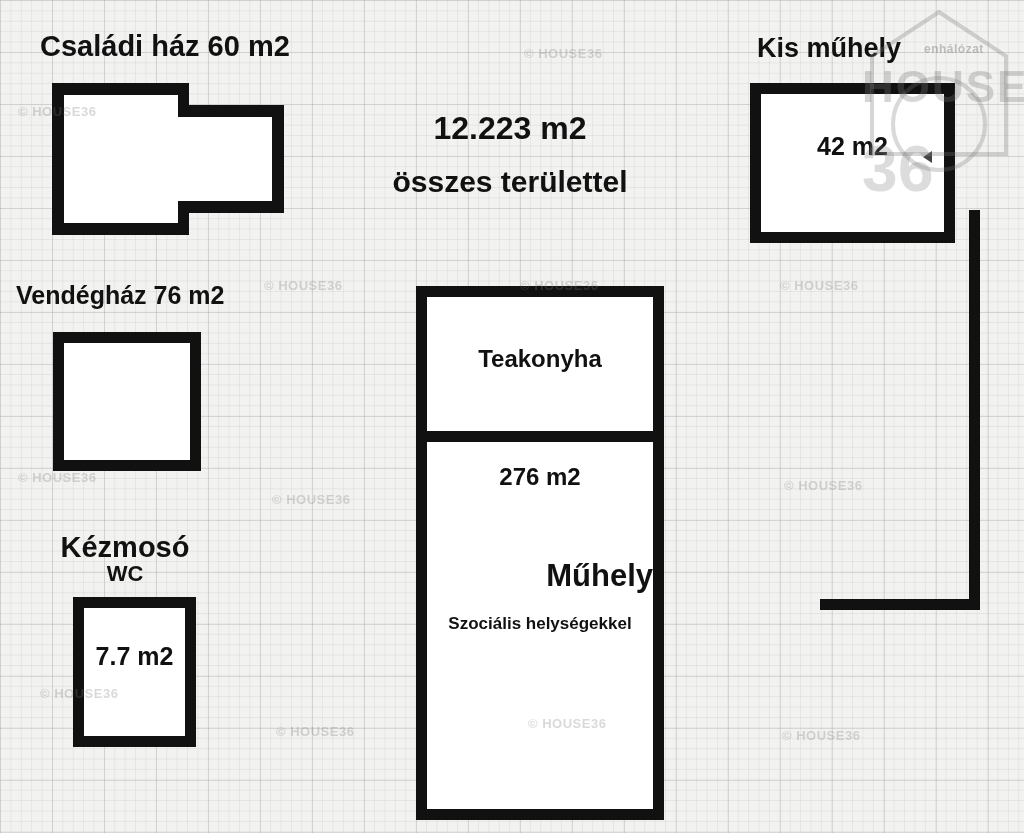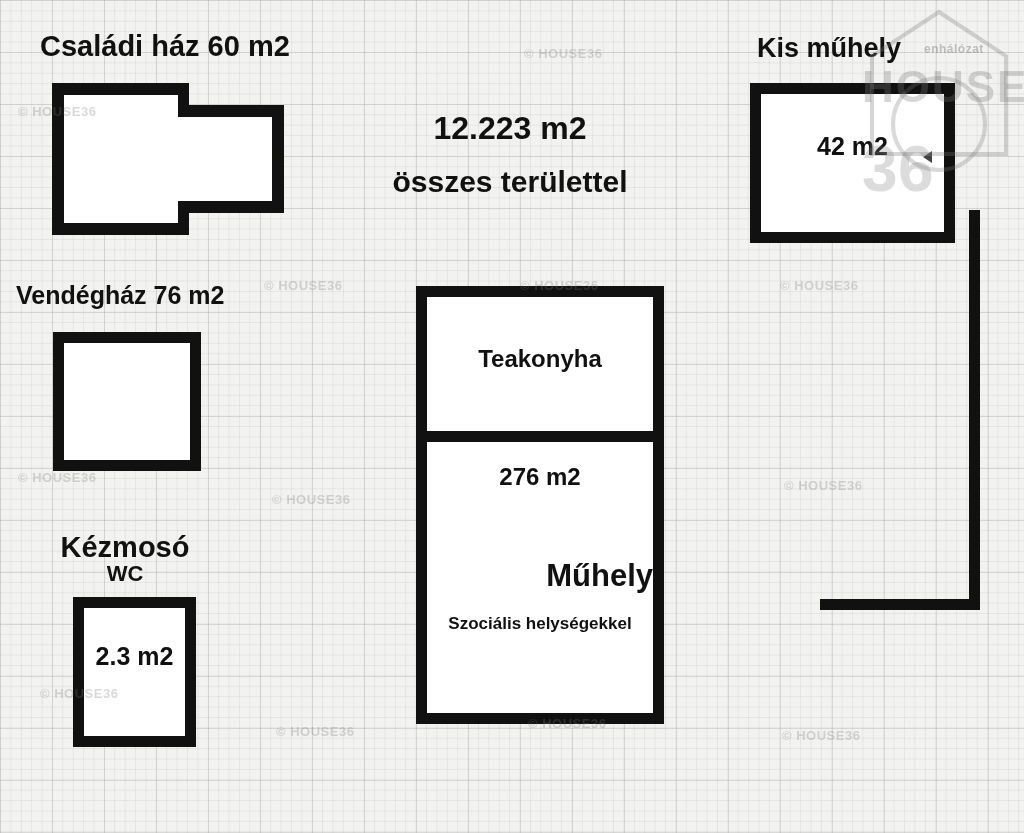--- a/index.html
+++ b/index.html
@@ -108,21 +108,21 @@
     height: 11px;
     background: #111111;
   }
 
   
   #muhely-block {
     position: absolute;
     left: 416px;
     top: 286px;
     width: 248px;
-    height: 438px;
+    height: 534px;
     background: #ffffff;
     border: 11px solid #111111;
     box-sizing: border-box;
   }
   #muhely-divider {
     position: absolute;
     left: 0;
     top: 134px;
     width: 100%;
     height: 11px;
@@ -151,21 +151,21 @@
     <div class="inner" style="left:12px; top:12px; width:114px; height:128px;"></div>
     <div class="inner" style="left:114px; top:34px; width:106px; height:84px;"></div>
   </div>
 
   <div class="lbl" style="left:16px; top:281px; font-size:25px; text-align:left;">Vendégház 76 m2</div>
   <div class="shape" style="left:53px; top:332px; width:148px; height:139px;"></div>
 
   <div class="lbl" style="left:40px; top:531px; width:170px; font-size:29px;">Kézmosó</div>
   <div class="lbl" style="left:40px; top:561px; width:170px; font-size:22px;">WC</div>
   <div class="shape" style="left:73px; top:597px; width:123px; height:150px;">
-    <div class="lbl" style="left:0; top:34px; width:101px; font-size:25px;">2.3 m2</div>
+    <div class="lbl" style="left:0; top:34px; width:101px; font-size:25px;">7.7 m2</div>
   </div>
 
   <div class="lbl" style="left:330px; top:110px; width:360px; font-size:32px;">12.223 m2</div>
   <div class="lbl" style="left:330px; top:165px; width:360px; font-size:30px;">összes területtel</div>
 
   <div id="muhely-block">
     <div id="muhely-divider"></div>
 
     <div class="lbl" style="left:0; top:48px; width:226px; font-size:24px;">Teakonyha</div>
 

